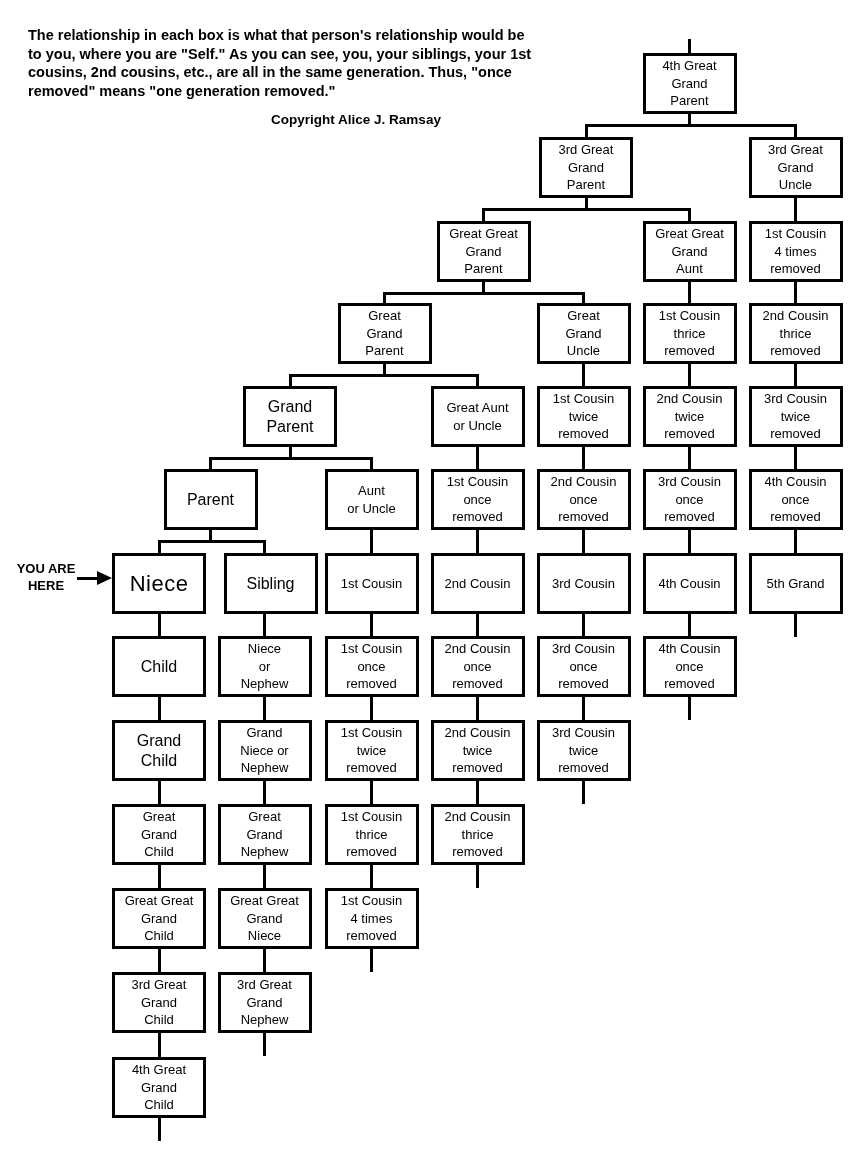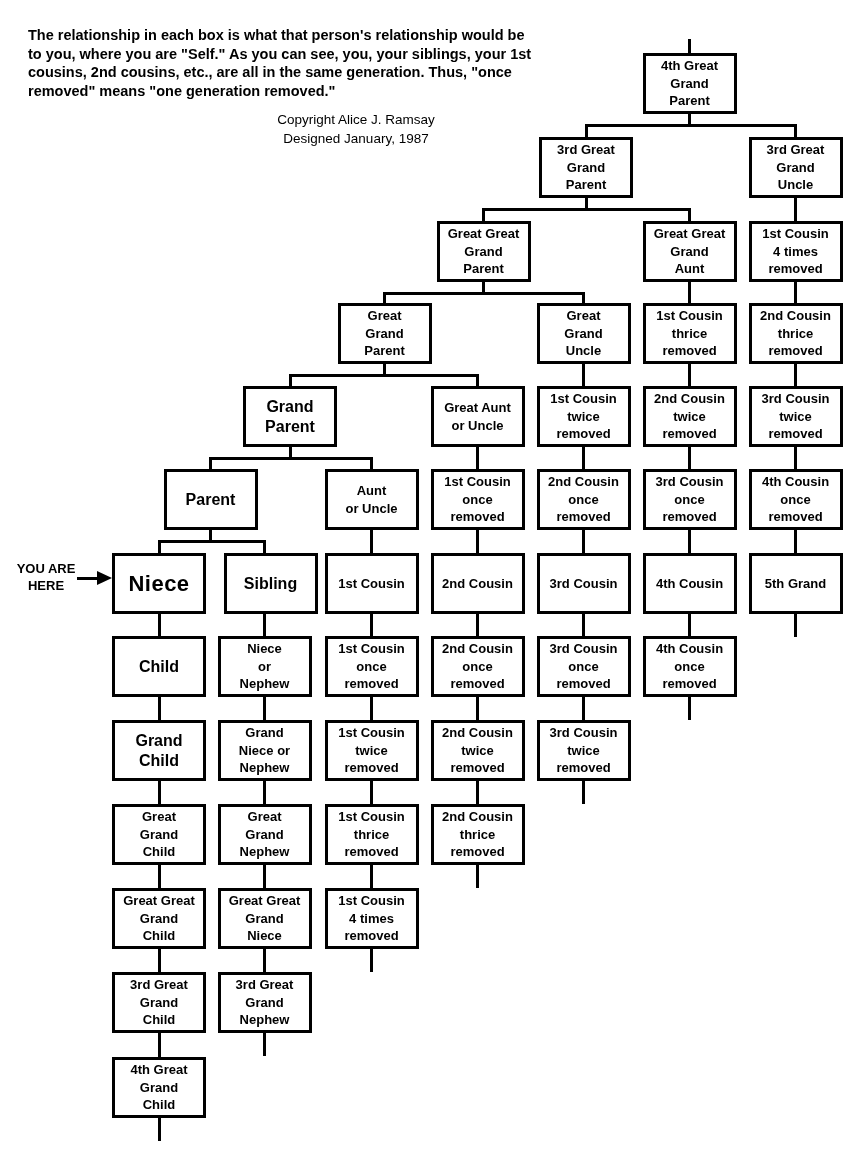--- a/index.html
+++ b/index.html
@@ -6,54 +6,53 @@
   .canvas{
     position:relative;width:868px;height:1154px;background:#ffffff;
     font-family:"Liberation Sans",sans-serif;color:#000;overflow:hidden;
   }
   .intro{
     position:absolute;left:28px;top:26px;width:540px;
     font-size:14.5px;line-height:18.5px;font-weight:bold;white-space:pre-line;
   }
   .copyright{
     position:absolute;left:225px;top:110px;width:262px;text-align:center;
-    font-weight:normal;font-size:13.5px;line-height:19px;
+    font-weight:bold;font-size:13.5px;line-height:19px;
   }
   .yah{
     position:absolute;left:6px;top:560px;width:80px;text-align:center;
     font-weight:bold;font-size:13px;line-height:17px;white-space:pre-line;
   }
   .arrow{position:absolute;left:77px;top:571px;width:36px;height:15px;}
   .arrow .shaft{position:absolute;left:0;top:6px;width:21px;height:3px;background:#000;}
   .arrow .head{
     position:absolute;left:20px;top:0;width:0;height:0;
     border-left:15px solid #000;border-top:7.5px solid transparent;border-bottom:7.5px solid transparent;
   }
   .node{
     position:absolute;box-sizing:border-box;width:94px;height:61px;
     border:3px solid #000;background:#fff;
     display:flex;align-items:center;justify-content:center;
-    text-align:center;font-weight:bold;white-space:pre-line;
+    text-align:center;font-weight:normal;white-space:pre-line;
   }
   .node.m{font-size:13px;line-height:17.5px;}
   .node.l{font-size:16px;line-height:20px;}
   .node.xl{font-size:22px;line-height:24px;letter-spacing:0.5px;}
   .cl{position:absolute;background:#000;}
 </style>
 </head>
 <body>
 
 <div class="canvas">
   <div class="intro">The relationship in each box is what that person's relationship would be
 to you, where you are "Self."  As you can see, you, your siblings, your 1st
 cousins, 2nd cousins, etc., are all in the same generation.  Thus, "once
 removed" means "one generation removed."</div>
   <div class="copyright">
     <div>Copyright Alice J. Ramsay</div>
-    <div>Designed January, 1987</div>
   </div>
   <div class="yah">YOU ARE
 HERE</div>
   <div class="arrow">
     <div class="shaft"></div>
     <div class="head"></div>
   </div>
   <div id="diagram">
       <div class="node m" style="left: 642.5px; top: 53px;">4th Great
 Grand

